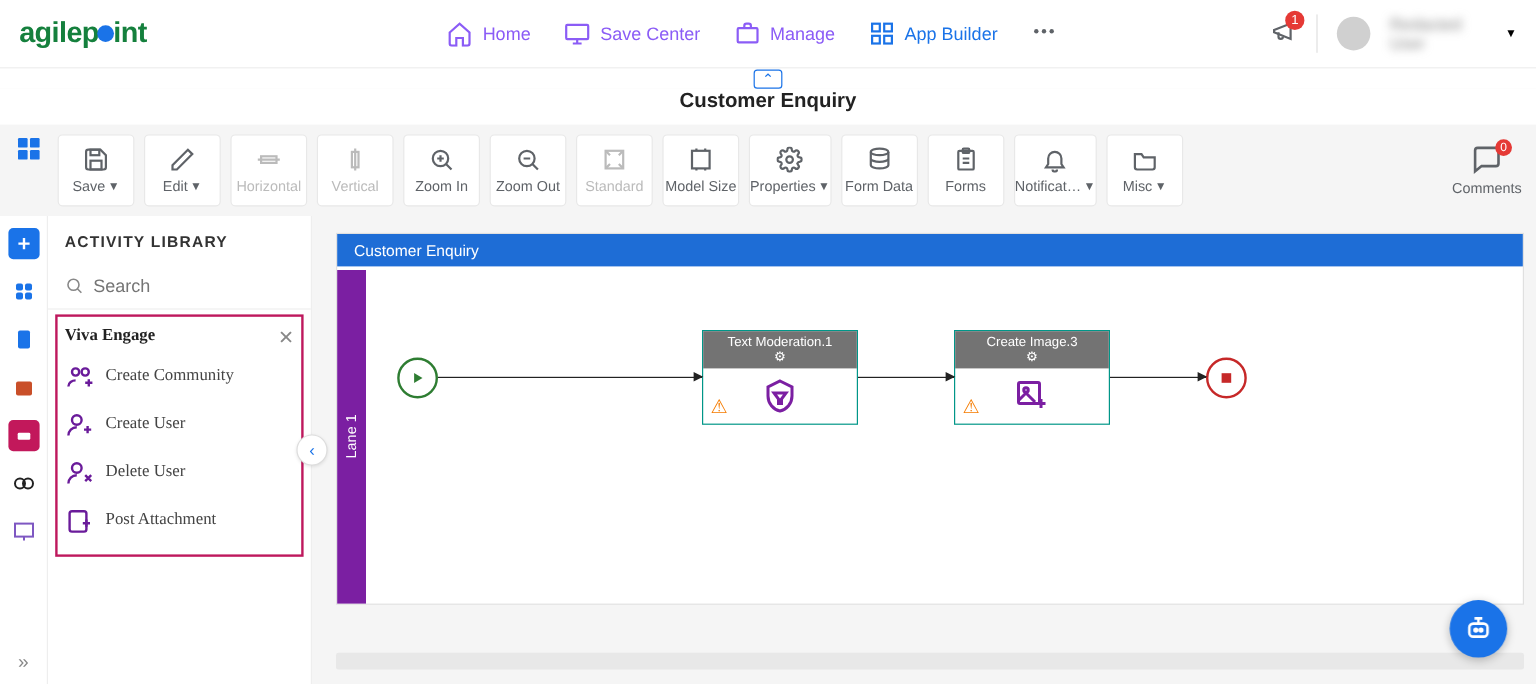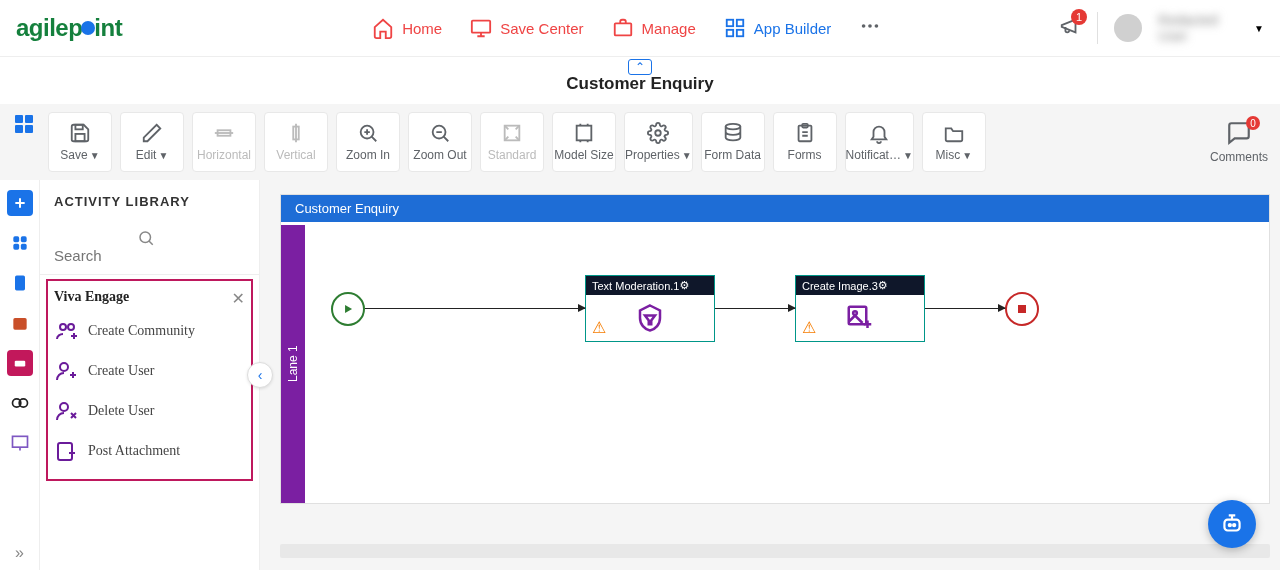--- a/index.html
+++ b/index.html
@@ -3,21 +3,21 @@
 <meta charset="utf-8">
 <style>
 * { box-sizing: border-box; margin: 0; padding: 0; }
 body { font-family: Arial, sans-serif; background: #f5f5f5; width: 1280px; height: 570px; overflow: hidden; }
 
 
 .topnav { display: flex; align-items: center; height: 56px; background: #fff; padding: 0 16px; }
 .logo { font-size: 24px; font-weight: 700; color: #15803d; letter-spacing: -0.5px; display:flex; align-items:center;}
 .logo .blue-dot { display:inline-block; width:14px; height:14px; border-radius:50%; background:#1a73e8; margin: 0 -1px;}
 .nav-items { display: flex; margin-left: 250px; gap: 28px; align-items: center; }
-.nav-item { display: flex; align-items: center; gap: 8px; color: #ef4444; font-size: 15px; cursor: pointer; }
+.nav-item { display: flex; align-items: center; gap: 8px; color: #8b5cf6; font-size: 15px; cursor: pointer; }
 .nav-item.active { color: #1a73e8; }
 .nav-item svg { width: 22px; height: 22px; }
 .nav-right { margin-left: auto; display: flex; align-items: center; gap: 16px; }
 .bell-wrap { position: relative; }
 .badge { position: absolute; top:-6px; right:-6px; background:#e53935; color:#fff; font-size:11px; width:16px; height:16px; border-radius:50%; display:flex; align-items:center; justify-content:center;}
 .vsep { width:1px; height:32px; background:#e0e0e0; }
 .avatar { width:28px; height:28px; border-radius:50%; background:#d0d0d0; }
 .user-name { filter: blur(4px); color:#888; font-size:14px; width:80px; }
 .ellipsis-icn { color:#5f6368; cursor:pointer; }
 
@@ -44,21 +44,21 @@
 .left-rail .rail-item.blue-solid { background:#1a73e8; color:#fff;}
 .left-rail .rail-item.blue { color:#1a73e8;}
 .left-rail .rail-item.orange { color:#c94f29;}
 .left-rail .rail-item.pink { background:#c2185b; color:#fff;}
 .left-rail .rail-item.dark { color:#222;}
 .left-rail .rail-item.teal { color:#7e57c2;}
 .left-rail .rail-expand { margin-top:auto; color:#888; padding-bottom:8px; cursor:pointer;}
 
 .library { width:220px; background:#fff; border-right:1px solid #eee; padding: 14px 0 0 0; position:relative;}
 .library h3 { font-size:13px; letter-spacing:1px; color:#333; padding: 0 14px 14px 14px;}
-.search-wrap { display:flex; align-items:center; padding: 6px 14px 10px 14px; border-bottom:1px solid #eee;flex-direction:column;}
+.search-wrap { display:flex; align-items:center; padding: 6px 14px 10px 14px; border-bottom:1px solid #eee;}
 .search-wrap svg { width:18px; height:18px; color:#888; margin-right:8px;}
 .search-wrap input { border:none; outline:none; font-size:15px; color:#555; width:100%;}
 .library-group { border:2px solid #be185d; margin: 4px 6px 0 6px; padding: 8px 6px; position:relative;font-family:Liberation Serif, serif;}
 .group-title { font-weight:600; font-size:14px; color:#222; margin-bottom:6px;}
 .close-x { position:absolute; top:8px; right:6px; color:#888; cursor:pointer; font-size:16px;}
 .lib-item { display:flex; align-items:center; gap:10px; padding: 8px 0; font-size:14px; color:#444; cursor:pointer;}
 .lib-item svg { width:24px; height:24px; color:#6a1b9a; flex-shrink:0;}
 .collapse-handle { position:absolute; right:-14px; top:50%; transform:translateY(-50%); width:26px; height:26px; border-radius:50%; background:#fff; border:1px solid #ddd; display:flex; align-items:center; justify-content:center; color:#1a73e8; cursor:pointer; font-size:14px; box-shadow:0 1px 3px rgba(0,0,0,0.1);}
 
 .canvas-wrap { flex:1; padding: 14px 10px 0 20px; overflow:hidden;}
@@ -66,21 +66,21 @@
 .canvas-header { background:#1e6dd6; color:#fff; font-size:13px; padding:6px 14px;}
 .lane-label { position:absolute; left:0; top:30px; bottom:0; width:24px; background:#7b1fa2; color:#fff; writing-mode:vertical-rl; transform:rotate(180deg); display:flex; align-items:center; justify-content:center; font-size:12px;}
 .flow { position:absolute; top:80px; left:50px; right:20px; display:flex; align-items:center;}
 .start-node { width:34px; height:34px; border:2px solid #2e7d32; border-radius:50%; display:flex; align-items:center; justify-content:center; color:#2e7d32; background:#fff;}
 .end-node { width:34px; height:34px; border:2px solid #c62828; border-radius:50%; display:flex; align-items:center; justify-content:center; background:#fff;}
 .end-node .sq { width:8px; height:8px; background:#c62828;}
 .arrow-seg { height:1px; background:#222; position:relative;}
 .arrow-seg.s1 { width:220px;} .arrow-seg.s2 { width:80px;} .arrow-seg.s3 { width:80px;}
 .arrow-seg::after { content:''; position:absolute; right:-1px; top:-4px; border-left:8px solid #222; border-top:4.5px solid transparent; border-bottom:4.5px solid transparent;}
 .activity { width:130px; border:1px solid #009688; background:#fff; }
-.activity .hdr { background:#0f172a; color:#fff; font-size:11px; padding:3px 6px; display:flex; justify-content:flex-start; align-items:center;}
+.activity .hdr { background:#737373; color:#fff; font-size:11px; padding:3px 6px; display:flex; justify-content:center; align-items:center;flex-direction:column;}
 .activity .body { height:46px; display:flex; align-items:center; justify-content:center; position:relative;}
 .activity .warn { position:absolute; left:6px; bottom:4px; color:#f57c00;}
 .activity .body svg { width:30px; height:30px; color:#7b1fa2;}
 
 .scroll-track { height:14px; background:#e8e8e8; margin-top:40px; border-radius:2px;}
 
 .fab { position:fixed; right:24px; bottom:22px; width:48px; height:48px; border-radius:50%; background:#1a73e8; color:#fff; display:flex; align-items:center; justify-content:center; box-shadow:0 2px 8px rgba(0,0,0,0.25); cursor:pointer;}
 .fab svg { width:26px; height:26px;}
 .chev-small { font-size:10px;}
 </style>

